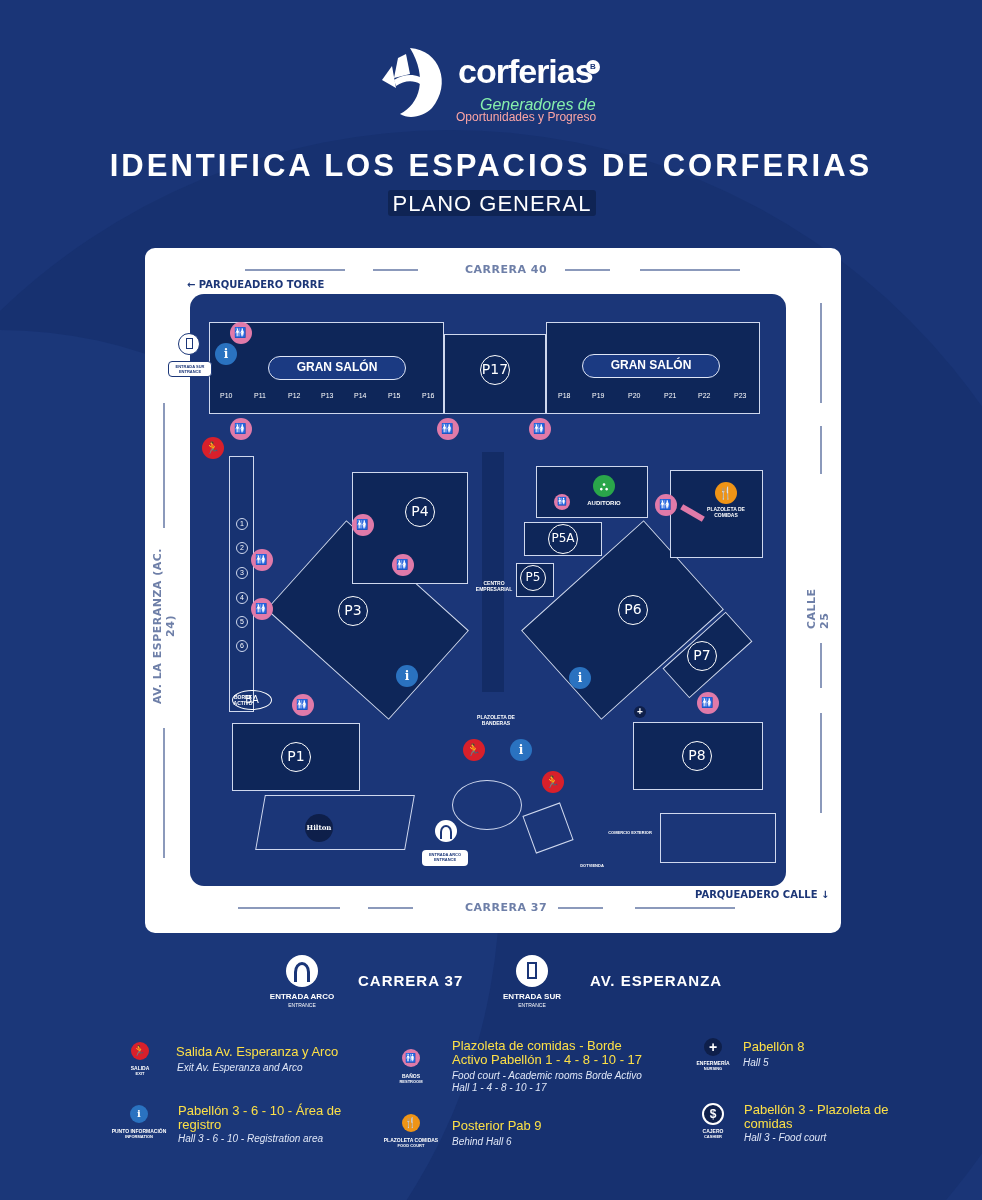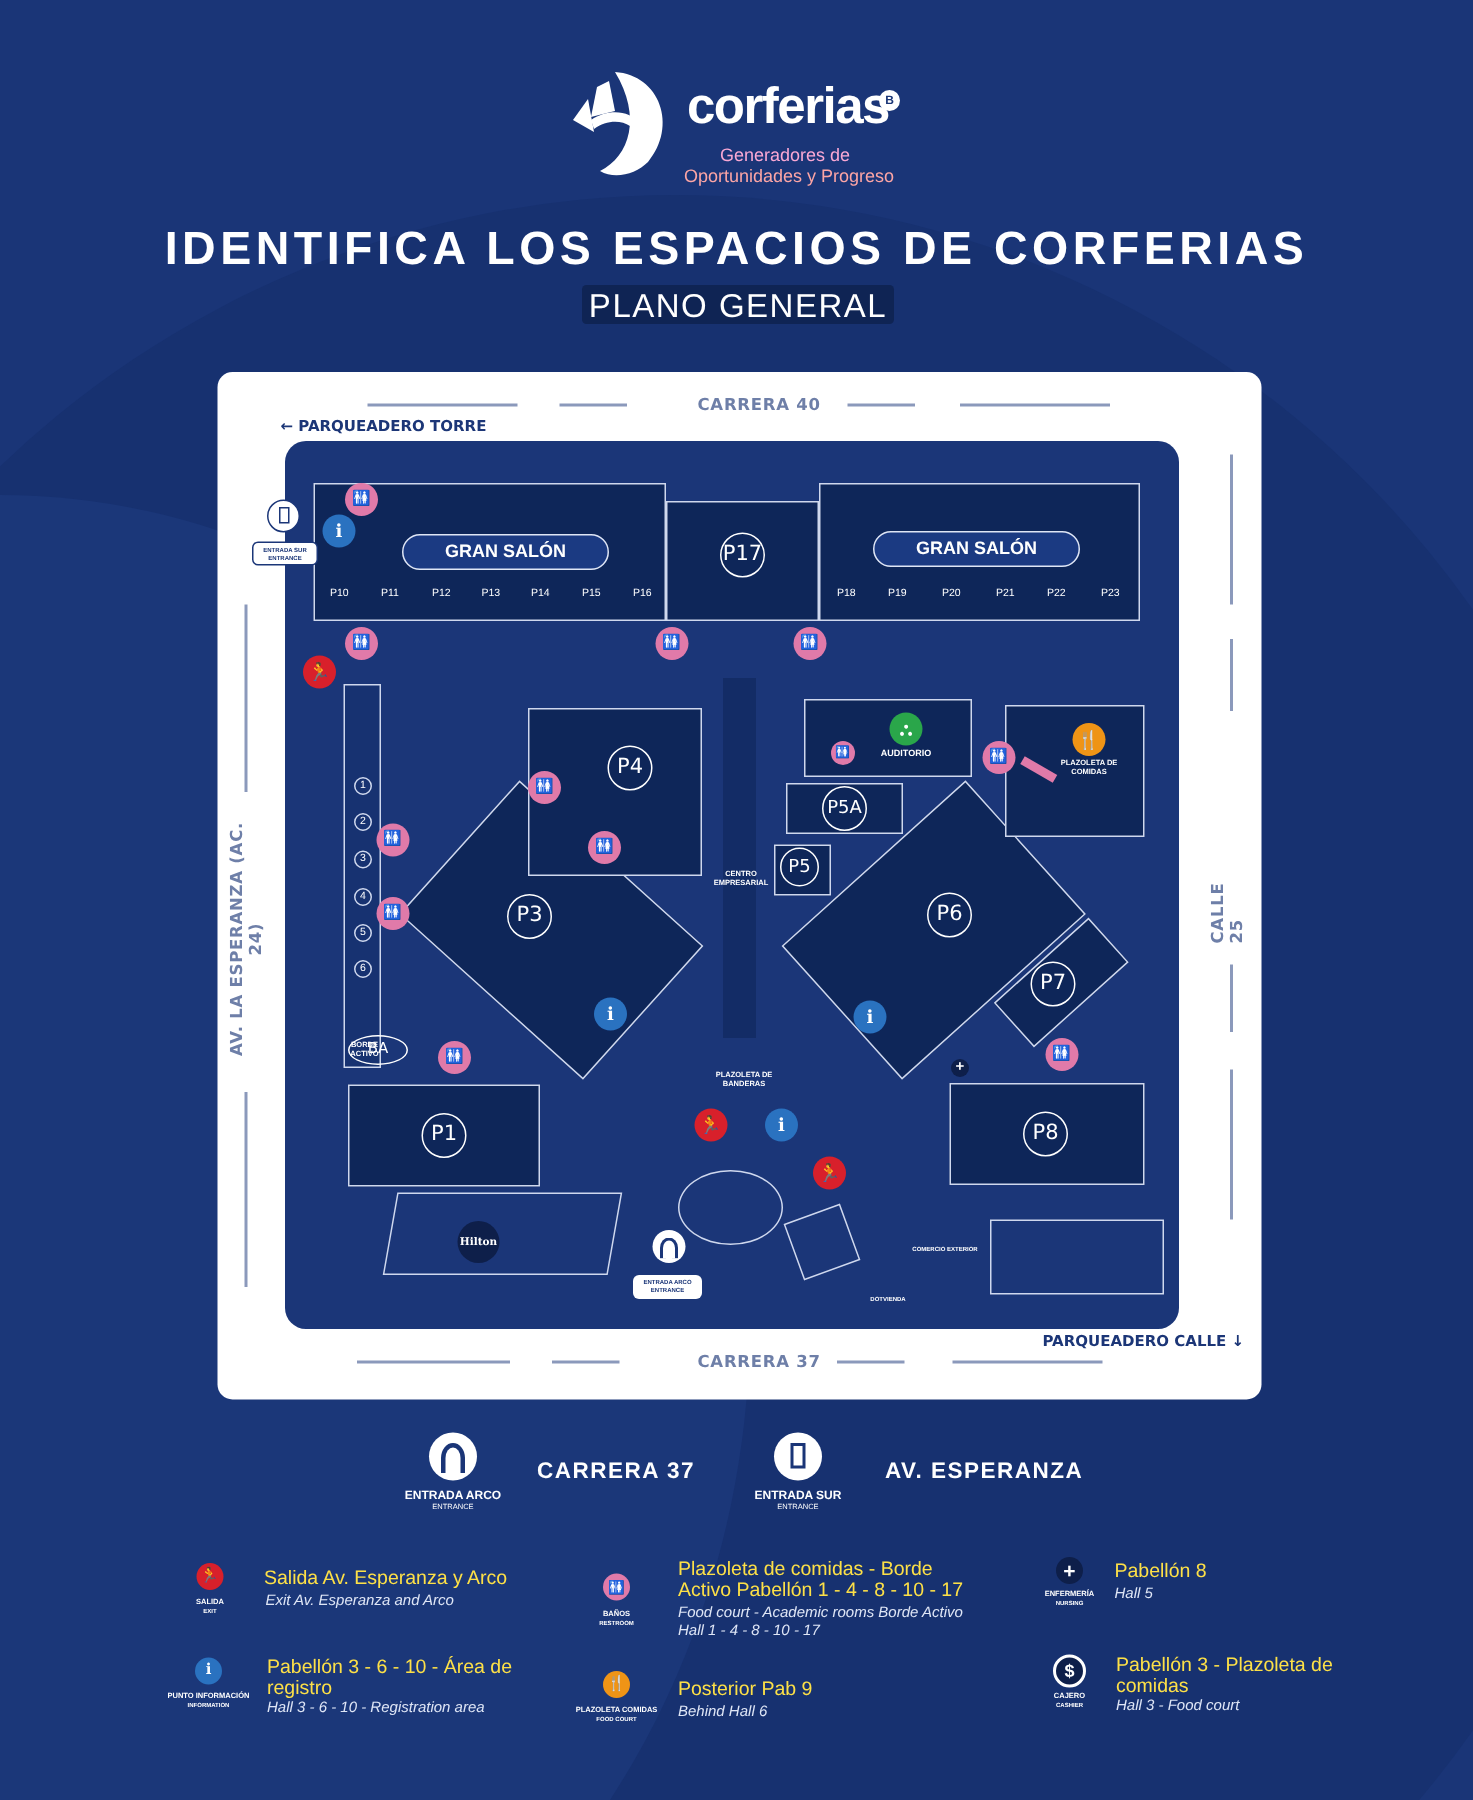--- a/index.html
+++ b/index.html
@@ -11,21 +11,21 @@
     position: relative;
   }
   .bg-wave1 { position: absolute; left: -200px; top: 130px; width: 1300px; height: 1300px; border-radius: 50%; background: #173170; }
   .bg-wave2 { position: absolute; left: -500px; top: 330px; width: 1000px; height: 1100px; border-radius: 50%; background: #1b3779; }
   .abs { position: absolute; }
 
   
   .logo { left: 380px; top: 44px; width: 240px; height: 80px; }
   .logo-word { position: absolute; left: 78px; top: 8px; font-size: 34px; font-weight: bold; letter-spacing: -1px; color: #fff; }
   .logo-reg { position: absolute; left: 206px; top: 16px; width: 14px; height: 14px; border-radius: 50%; background: #fff; color: #1a3577; font-size: 8px; text-align: center; line-height: 14px; font-weight: bold; }
-  .logo-tag1 { position: absolute; left: 100px; top: 52px; font-size: 12px; color: #f9a8d4; }
+  .logo-tag1 { position: absolute; left: 100px; top: 52px; font-size: 16px; color: #86efac; font-style: italic; }
   .logo-tag2 { position: absolute; left: 76px; top: 66px; font-size: 12px; color: #fca5a5; }
 
   .title { left: 0; width: 982px; top: 148px; text-align: center; font-size: 31px; font-weight: bold; letter-spacing: 3px; }
   .subtitle { left: 388px; top: 190px; width: 208px; height: 26px; background: #0f2454; border-radius: 3px; text-align: center; font-size: 22px; letter-spacing: 1px; line-height: 27px; }
 
   
   .frame { left: 145px; top: 248px; width: 696px; height: 685px; background: #fff; border-radius: 10px; }
   .street { position: absolute; font-family: "DejaVu Sans", sans-serif; font-size: 11px; font-weight: bold; color: #6e7fa8; letter-spacing: 0.5px; }
   .dash { position: absolute; background: #8b99bb; }
   .park { position: absolute; font-family: "DejaVu Sans", sans-serif; font-size: 10px; font-weight: bold; color: #1c3677; }

